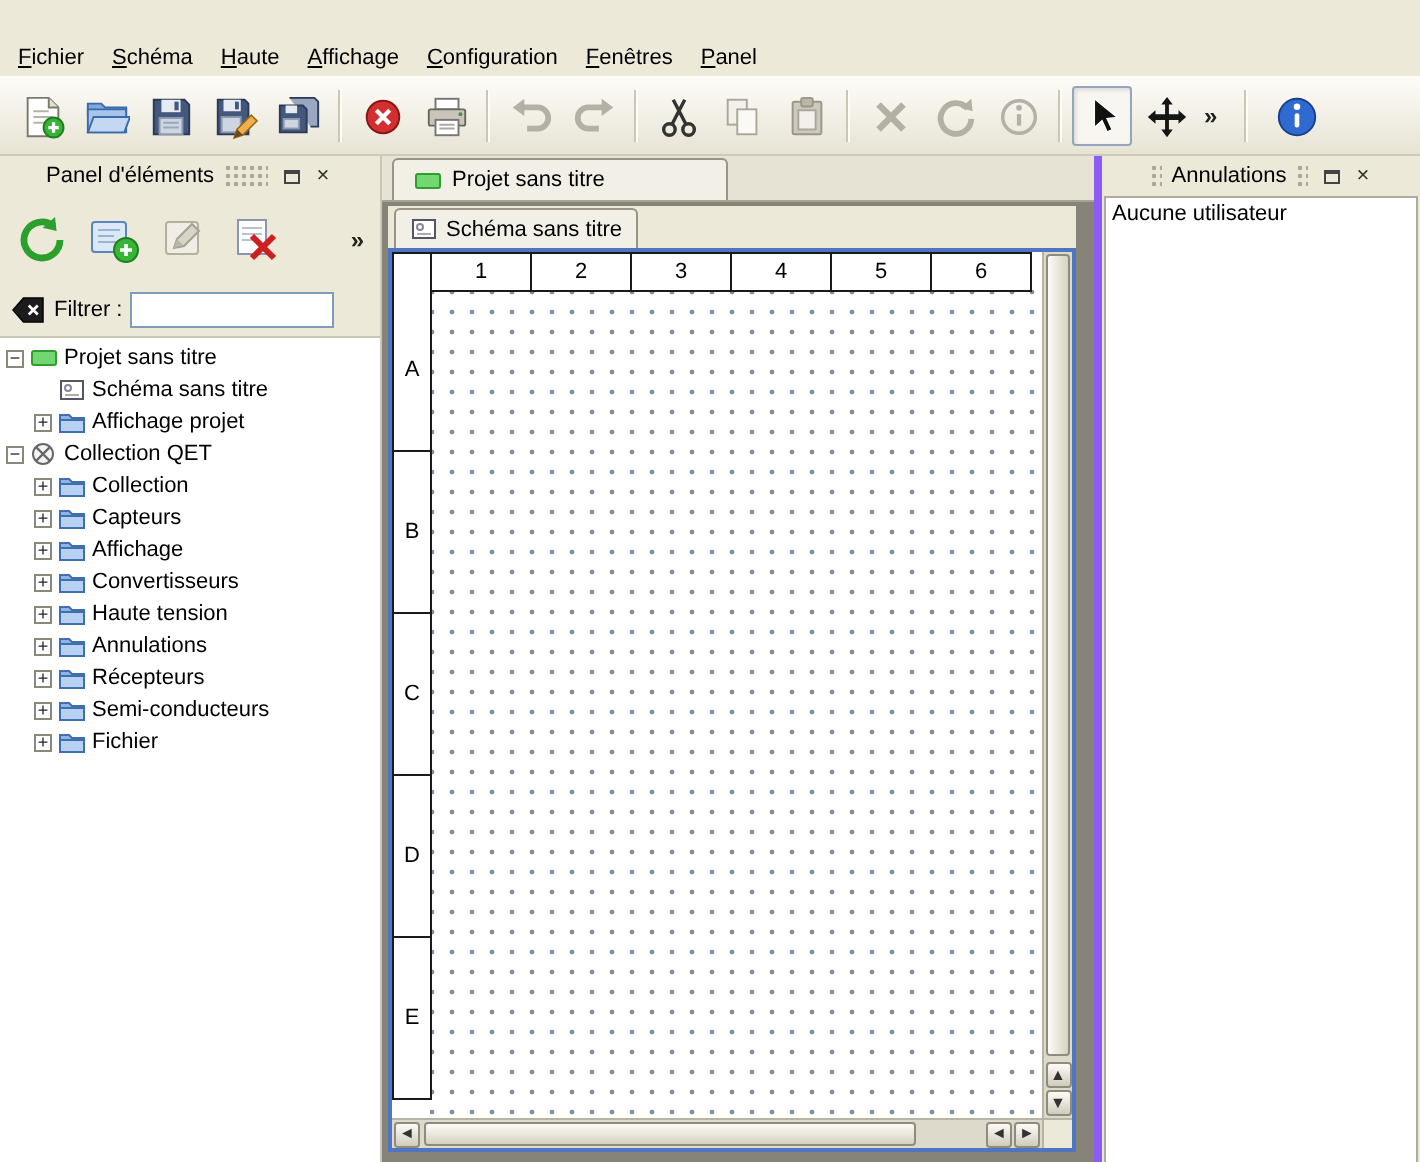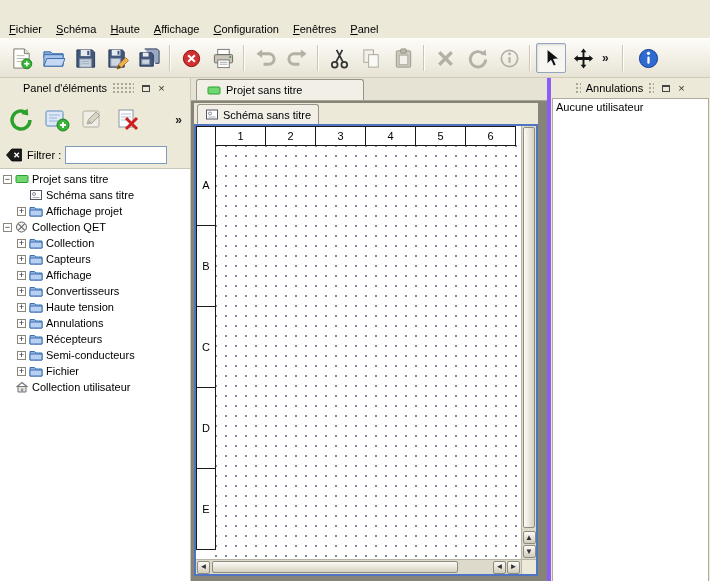--- a/index.html
+++ b/index.html
@@ -471,31 +471,20 @@
         </div>
         <div class="tree-row d1">
           <span class="expander">+</span>
           <span class="ticon">
               <svg viewBox="0 0 14 12">
                 <path d="M1 2.5h4.5L7 4h6v7H1z" fill="#8fb4e8" stroke="#3f6fae"></path>
                 <path d="M1 5h12v6H1z" fill="#b8d0f2" stroke="#3f6fae"></path>
               </svg>
             </span>
           <span class="tlabel">Fichier</span>
-        </div>
-        <div class="tree-row d0">
-          <span class="expander hidden"></span>
-          <span class="ticon">
-              <svg viewBox="0 0 14 12">
-                <path d="M1.5 6L7 1.5 12.5 6" fill="none" stroke="#777" stroke-width="1.3"></path>
-                <path d="M3 5.5h8V11H3z" fill="#e8e2d8" stroke="#777"></path>
-                <rect x="6" y="7.5" width="2.2" height="3.5" fill="#8a98b8"></rect>
-              </svg>
-            </span>
-          <span class="tlabel">Collection utilisateur</span>
         </div>
       </div>
     </div>
 
     <div class="center">
       <div class="mdi-tabbar">
         <div class="mdi-tab">
           <span class="tab-icon">
               <svg viewBox="0 0 14 11">
                 <rect x="1" y="2" width="12" height="7" rx="1" fill="#71d871" stroke="#2f9e2f"></rect>

